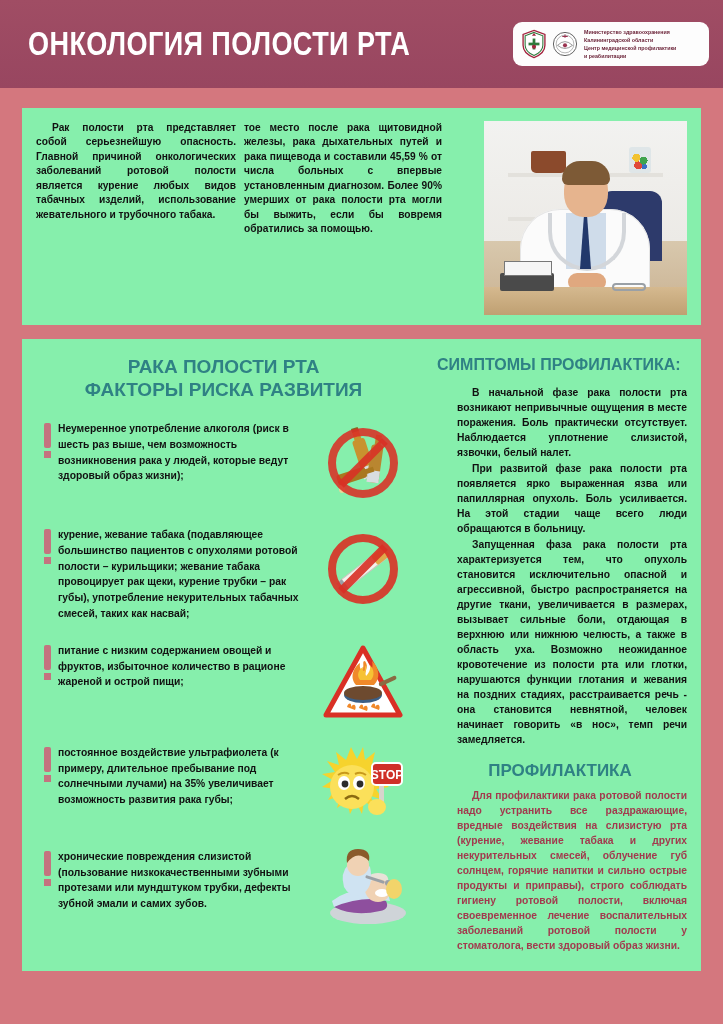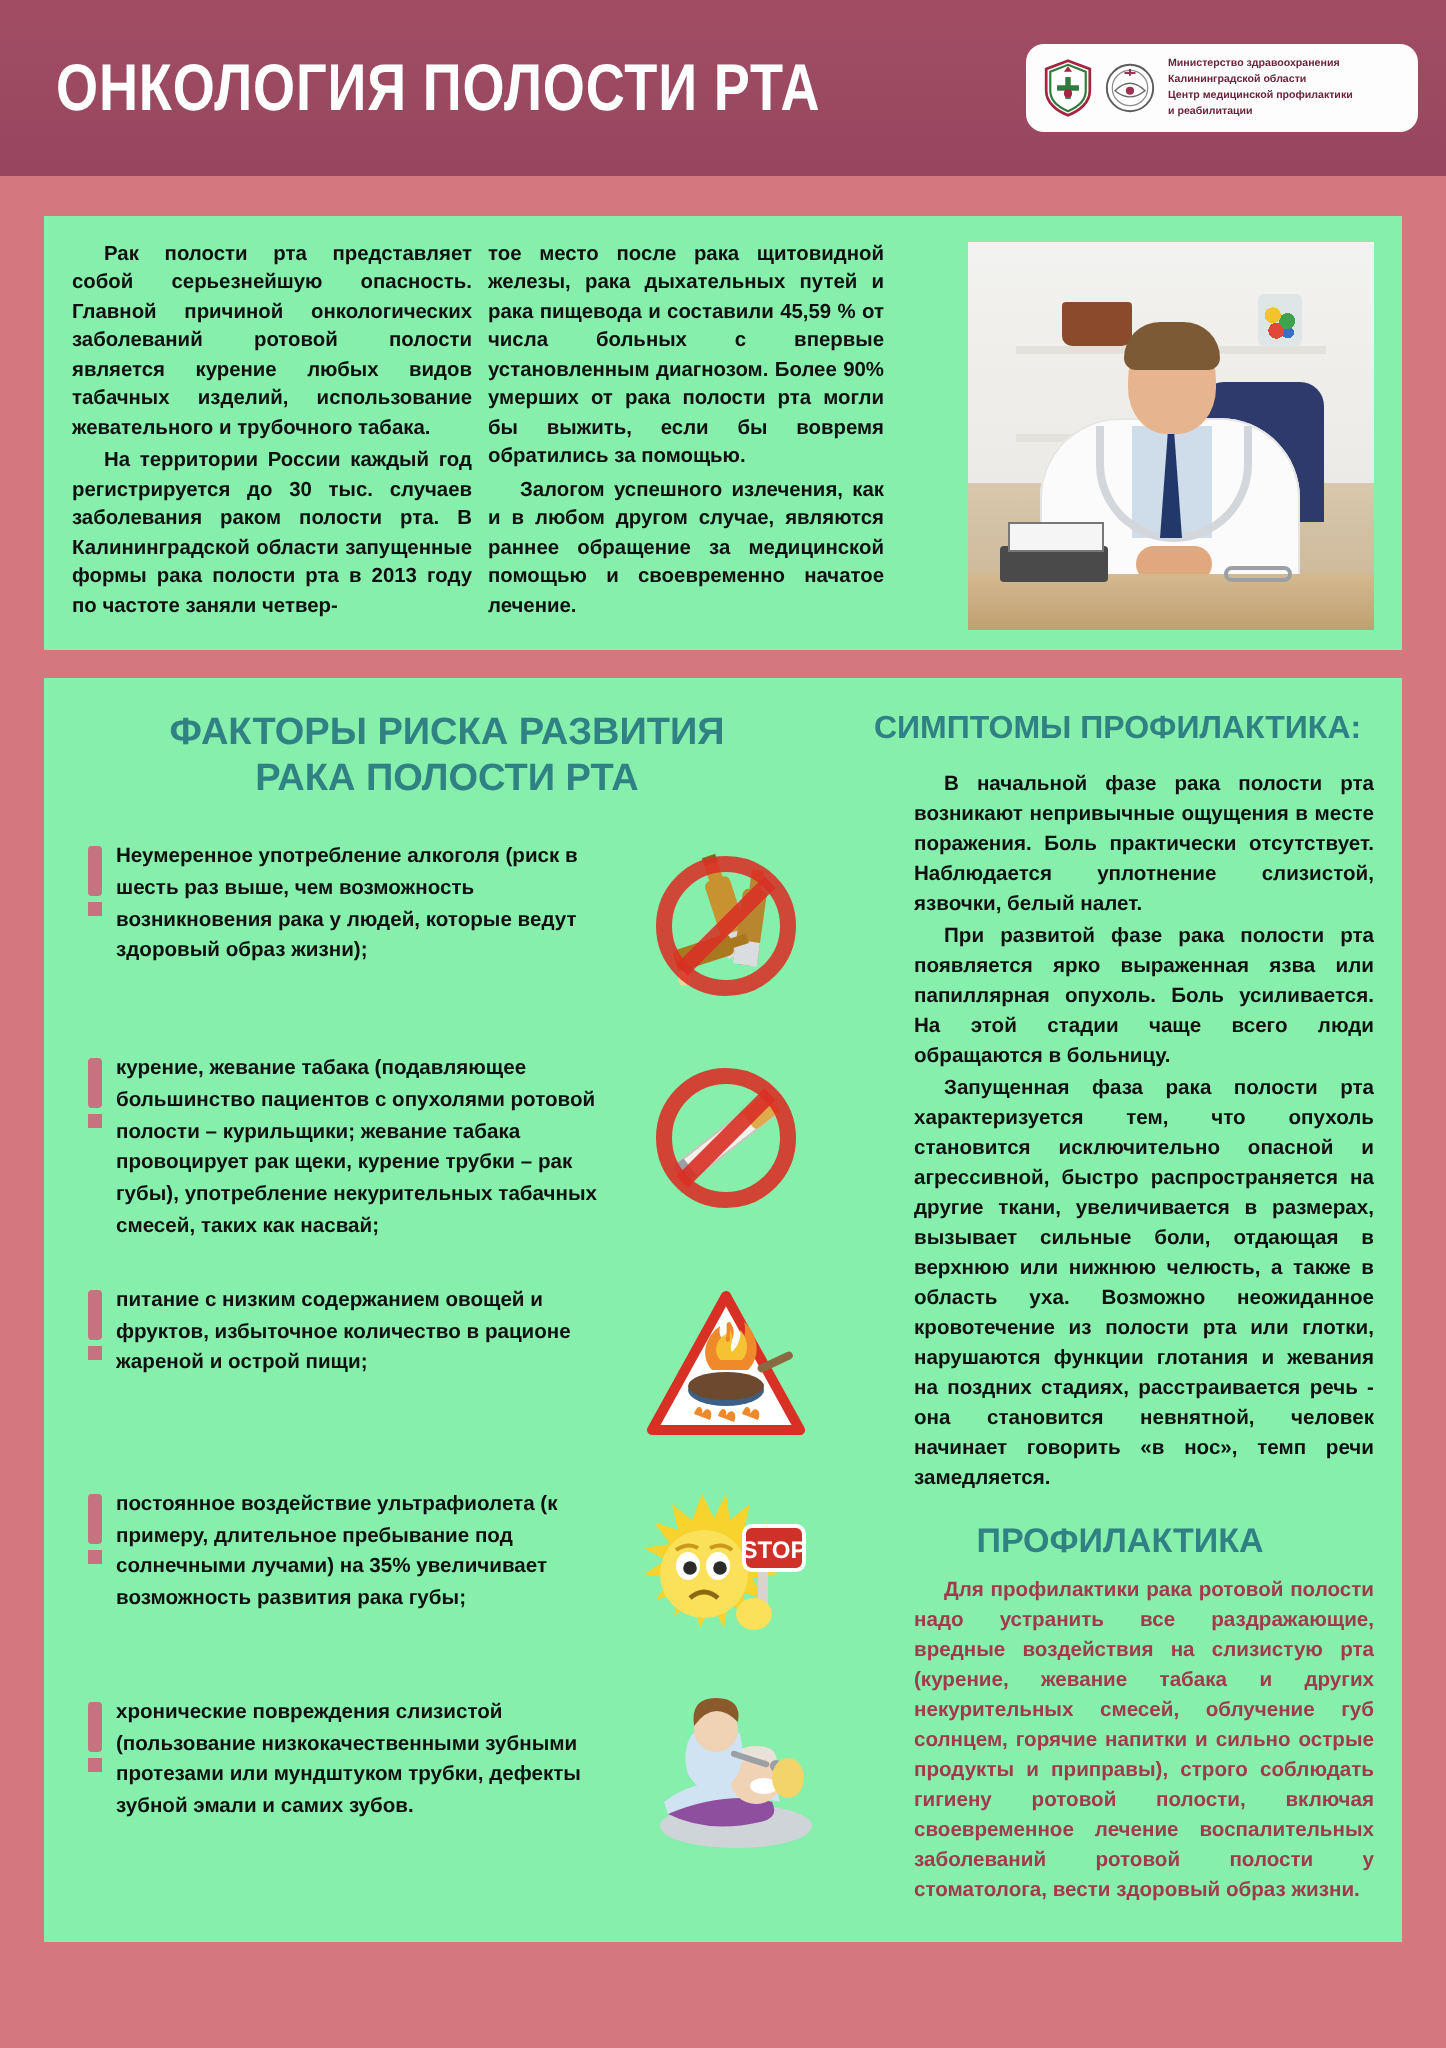--- a/index.html
+++ b/index.html
@@ -210,25 +210,23 @@
       <div>и реабилитации</div>
     </div>
   </div>
 </div>
 
 <div class="page">
 
   <div class="card intro">
     <div class="intro-col">
       <p>Рак полости рта представляет собой серьезнейшую опасность. Главной причиной онкологических заболеваний ротовой полости является курение любых видов табачных изделий, использование жевательного и трубочного табака.</p>
-      <p>На территории России каждый год регистрируется до 30 тыс. случаев заболевания раком полости рта. В Калининградской области запущенные формы рака полости рта в 2013 году по частоте заняли четвер-</p>
     </div>
     <div class="intro-col second">
       <p>тое место после рака щитовидной железы, рака дыхательных путей и рака пищевода и составили 45,59 % от числа больных с впервые установленным диагнозом. Более 90% умерших от рака полости рта могли бы выжить, если бы вовремя обратились за помощью.</p>
-      <p>Залогом успешного излечения, как и в любом другом случае, являются раннее обращение за медицинской помощью и своевременно начатое лечение.</p>
     </div>
     <div class="photo-wrap">
       <div class="photo">
         <div class="shelf s1"></div>
           <div class="shelf s2"></div>
         <div class="basket"></div>
           <div class="jar"></div>
         <div class="chair"></div>
         <div class="coat"></div>
         <div class="shirt"></div>
@@ -241,22 +239,22 @@
         <div class="laptop"></div>
         <div class="glasses"></div>
       </div>
     </div>
   </div>
 
   <div class="card main">
 
     <div class="left-col">
       <div class="section-title left">
+        <div>РАКА ПОЛОСТИ РТА</div>
         <div>ФАКТОРЫ РИСКА РАЗВИТИЯ</div>
-        <div>РАКА ПОЛОСТИ РТА</div>
       </div>
 
       <div class="risk-row">
         <div class="bang">
             <div class="bar"></div>
             <div class="dot"></div>
           </div>
         <div class="risk-text">Неумеренное употребление алкоголя (риск в шесть раз выше, чем возможность возникновения рака у людей, которые ведут здоровый образ жизни);</div>
         <div class="risk-icon">
           <svg class="icon-svg" width="84" height="84" viewBox="0 0 84 84">

